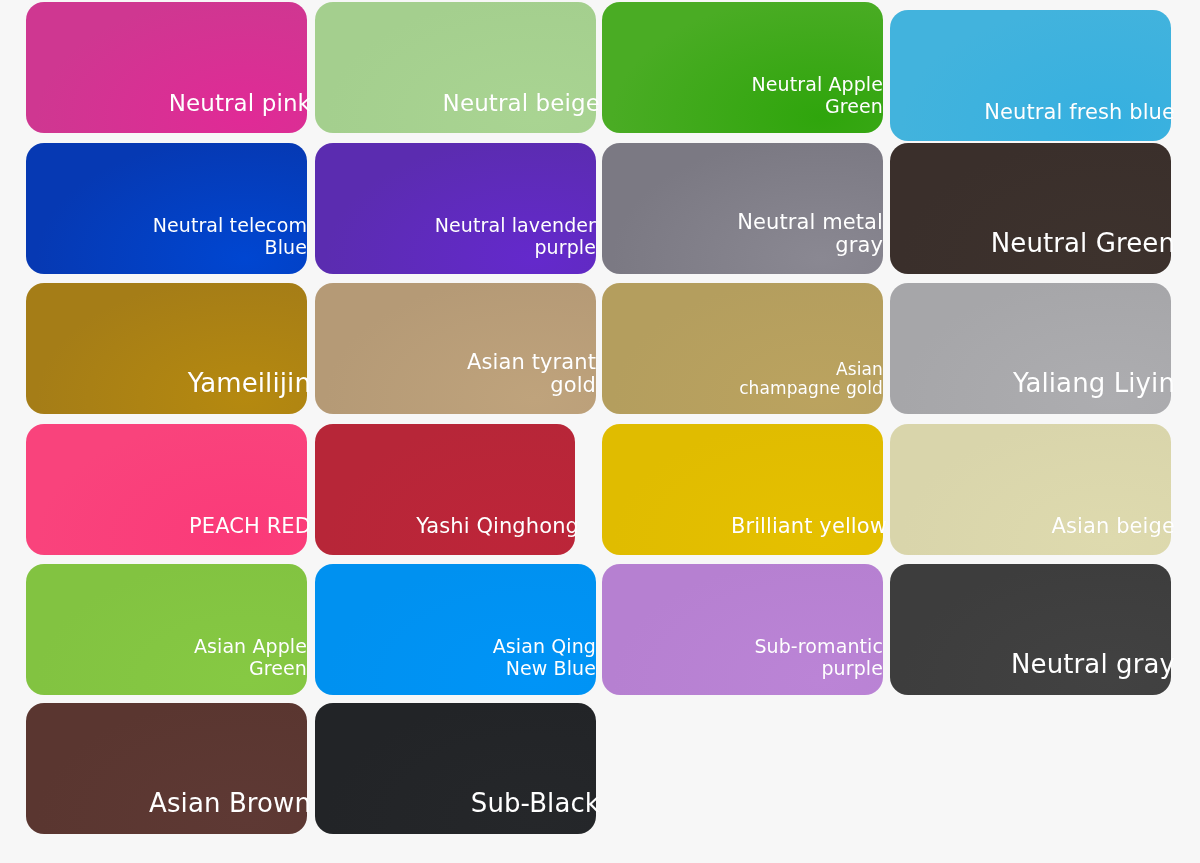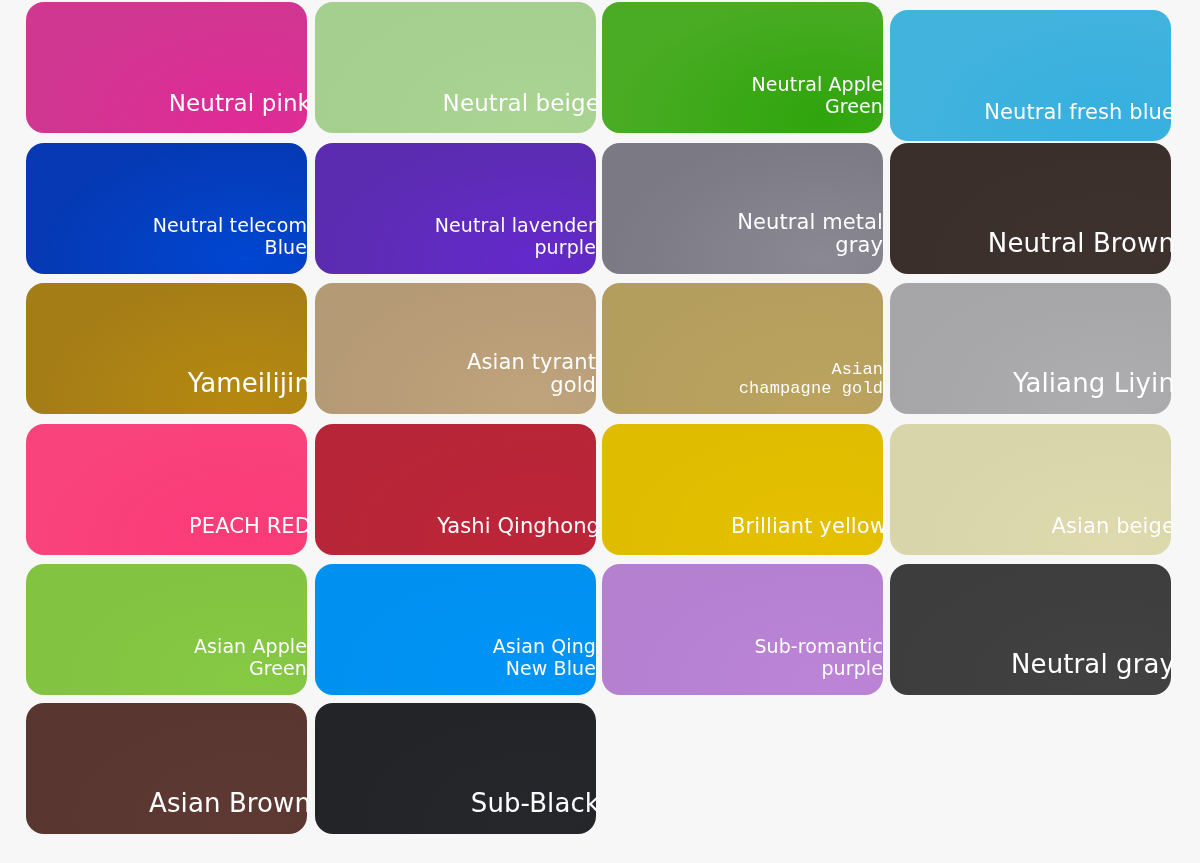--- a/index.html
+++ b/index.html
@@ -94,45 +94,45 @@
       <div class="swatch-label fs-sm wrap">Neutral lavender
 purple</div>
     </div>
     <div class="swatch-card" style="left: 602px; top: 143px; width: 281px; height: 131px;">
       <div class="swatch-fill" style="background: radial-gradient(120% 150% at 78% 88%, rgb(138, 136, 146) 0%, rgb(123, 121, 131) 62%);"></div>
       <div class="swatch-label fs-md wrap">Neutral metal
 gray</div>
     </div>
     <div class="swatch-card" style="left: 890px; top: 143px; width: 281px; height: 131px;">
       <div class="swatch-fill" style="background: radial-gradient(120% 150% at 78% 88%, rgb(61, 50, 45) 0%, rgb(58, 47, 43) 62%);"></div>
-      <div class="swatch-label fs-xl">Neutral Brown</div>
+      <div class="swatch-label fs-xl">Neutral Green</div>
     </div>
     <div class="swatch-card" style="left: 26px; top: 283px; width: 281px; height: 131px;">
       <div class="swatch-fill" style="background: radial-gradient(120% 150% at 78% 88%, rgb(181, 137, 15) 0%, rgb(165, 125, 23) 62%);"></div>
       <div class="swatch-label fs-xl">Yameilijin</div>
     </div>
     <div class="swatch-card" style="left: 315px; top: 283px; width: 281px; height: 131px;">
       <div class="swatch-fill" style="background: radial-gradient(120% 150% at 78% 88%, rgb(191, 163, 124) 0%, rgb(181, 154, 118) 62%);"></div>
       <div class="swatch-label fs-md wrap">Asian tyrant
 gold</div>
     </div>
-    <div class="swatch-card" style="left: 602px; top: 283px; width: 281px; height: 131px; font-family: Liberation Mono, monospace;">
+    <div class="swatch-card" style="left: 602px; top: 283px; width: 281px; height: 131px;">
       <div class="swatch-fill" style="background: radial-gradient(120% 150% at 78% 88%, rgb(187, 163, 95) 0%, rgb(180, 158, 94) 62%);"></div>
       <div class="swatch-label fs-xs wrap">Asian
 champagne gold</div>
     </div>
     <div class="swatch-card" style="left: 890px; top: 283px; width: 281px; height: 131px;">
       <div class="swatch-fill" style="background: radial-gradient(120% 150% at 78% 88%, rgb(173, 173, 176) 0%, rgb(166, 166, 169) 62%);"></div>
       <div class="swatch-label fs-xl">Yaliang Liyin</div>
     </div>
     <div class="swatch-card" style="left: 26px; top: 424px; width: 281px; height: 131px; padding-left: 41px;">
       <div class="swatch-fill" style="background: radial-gradient(120% 150% at 78% 88%, rgb(251, 58, 121) 0%, rgb(249, 67, 124) 62%);"></div>
       <div class="swatch-label fs-md">PEACH RED</div>
     </div>
-    <div class="swatch-card" style="left: 315px; top: 424px; width: 281px; height: 131px;">
+    <div class="swatch-card" style="left: 315px; top: 424px; width: 260px; height: 131px;">
       <div class="swatch-fill" style="background: radial-gradient(120% 150% at 78% 88%, rgb(189, 37, 57) 0%, rgb(183, 38, 56) 62%);"></div>
       <div class="swatch-label fs-md">Yashi Qinghong</div>
     </div>
     <div class="swatch-card" style="left: 602px; top: 424px; width: 281px; height: 131px;">
       <div class="swatch-fill" style="background: radial-gradient(120% 150% at 78% 88%, rgb(229, 192, 0) 0%, rgb(224, 188, 0) 62%);"></div>
       <div class="swatch-label fs-md">Brilliant yellow</div>
     </div>
     <div class="swatch-card" style="left: 890px; top: 424px; width: 281px; height: 131px;">
       <div class="swatch-fill" style="background: radial-gradient(120% 150% at 78% 88%, rgb(222, 218, 174) 0%, rgb(217, 213, 171) 62%);"></div>
       <div class="swatch-label fs-md">Asian beige</div>

